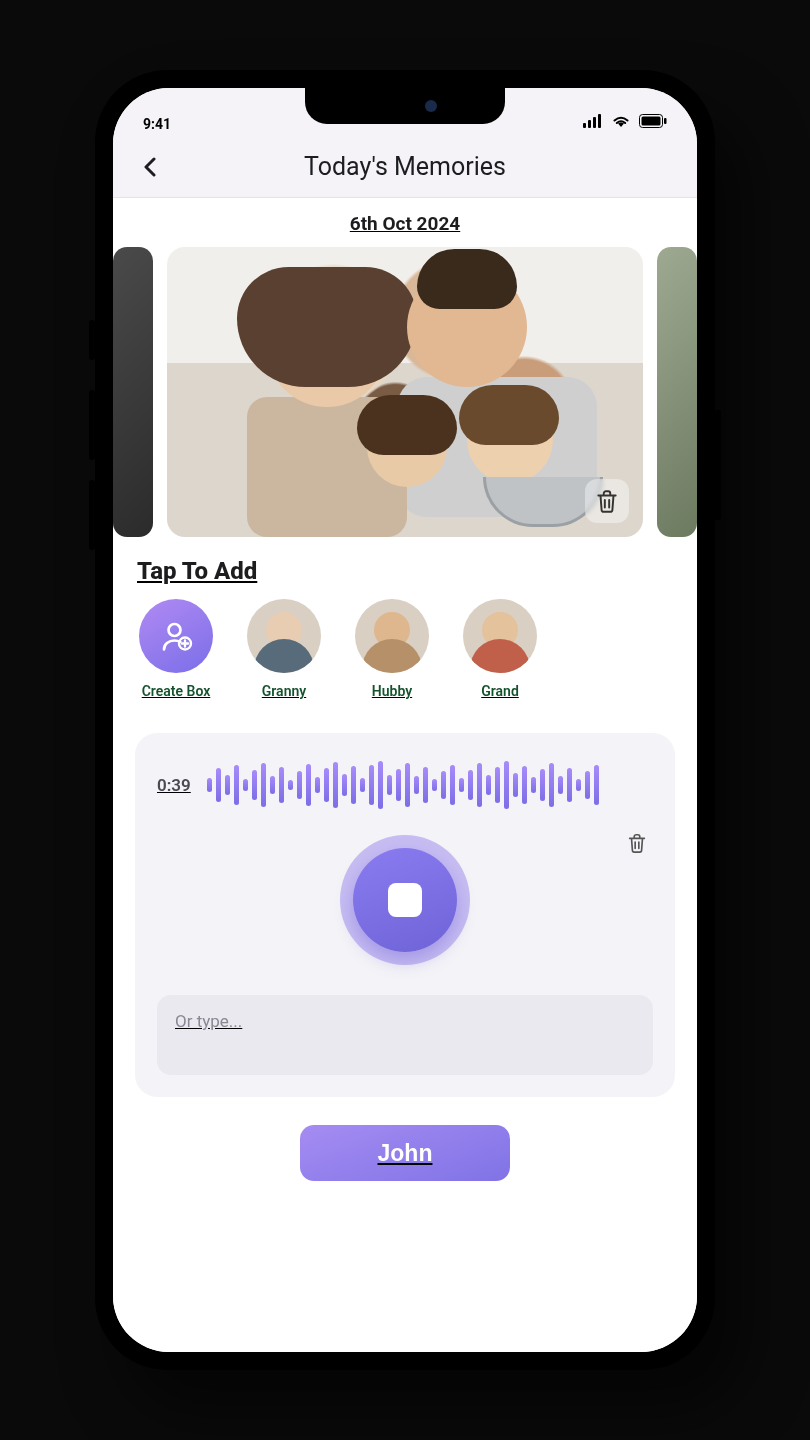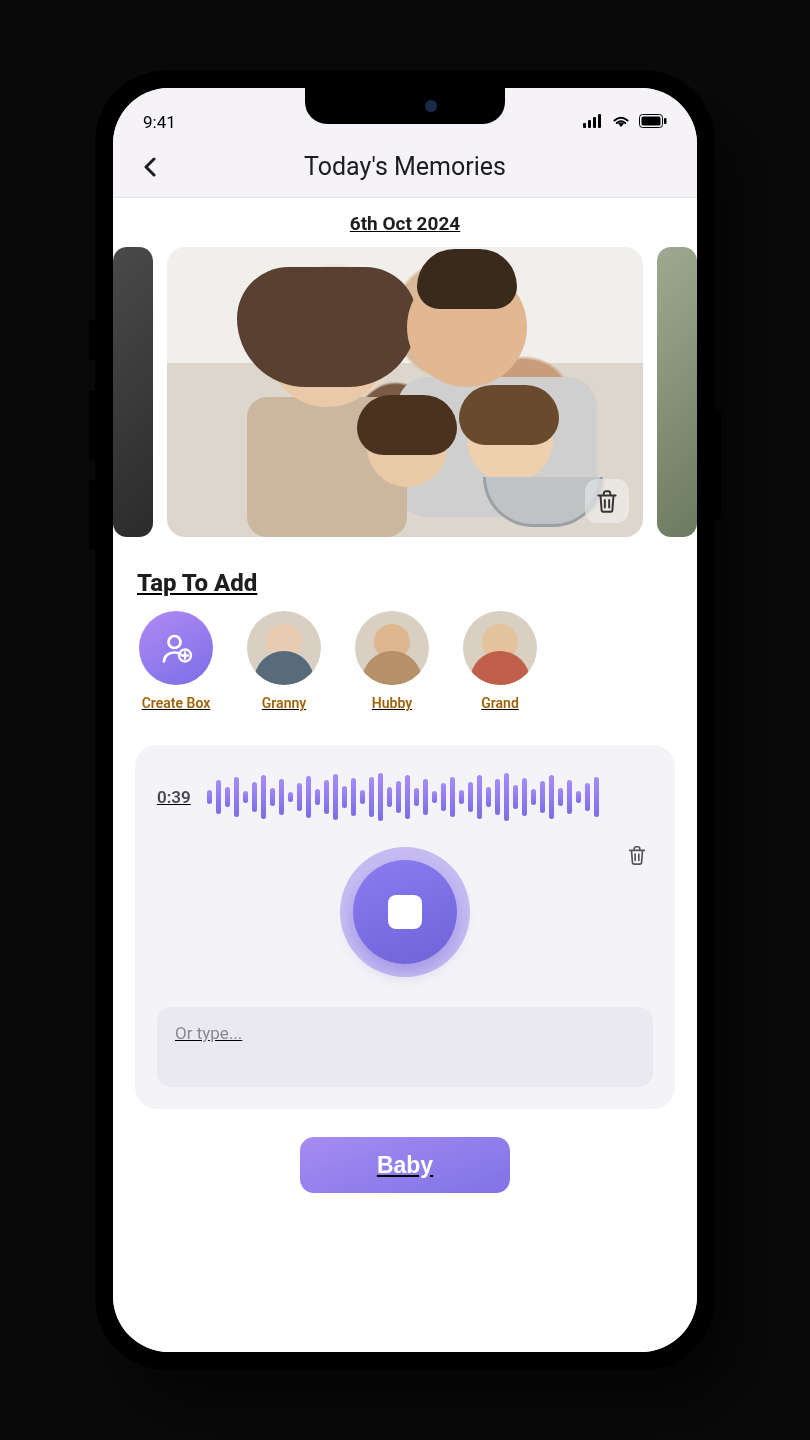--- a/index.html
+++ b/index.html
@@ -61,21 +61,21 @@
 
   
   .status-bar{
     height:48px;
     display:flex;
     align-items:flex-end;
     justify-content:space-between;
     padding:0 30px 4px 30px;
     background:#f5f3f7;
   }
-  .status-time{font-weight:400;font-size:17px;}
+  .status-time{font-weight:700;font-size:14px;}
   .status-icons{display:flex;gap:8px;align-items:center;}
 
   
   .header{
     background:#f5f3f7;
     height:62px;
     border-bottom:1px solid #e5e3ea;
     display:flex;
     align-items:center;
     justify-content:center;
@@ -126,21 +126,21 @@
   .dad-shirt{position:absolute;left:230px;top:130px;width:200px;height:140px;background:#cfcfcf;border-radius:30px;}
   .bowl{position:absolute;right:40px;bottom:10px;width:120px;height:50px;border-radius:0 0 60px 60px;background:#bfc3c6;border:3px solid #9aa0a4;border-top:none;}
 
   .car-trash{
     position:absolute;right:14px;bottom:14px;width:44px;height:44px;border-radius:12px;
     background:rgba(255,255,255,.4);backdrop-filter:blur(2px);
     display:flex;align-items:center;justify-content:center;color:#333;cursor:pointer;
   }
 
   
-  .section-title{font-size:24px;font-weight:800;color:#1d1d1f;padding:20px 24px 14px;margin-top:12px;}
+  .section-title{font-size:24px;font-weight:800;color:#1d1d1f;padding:20px 24px 14px;}
   .boxes{display:flex;gap:26px;padding:0 22px;align-items:flex-start;}
   .box-col{display:flex;flex-direction:column;align-items:center;gap:10px;width:82px;}
   .avatar{
     width:74px;height:74px;border-radius:50%;overflow:hidden;
     display:flex;align-items:center;justify-content:center;cursor:pointer;
   }
   .avatar.create{
     background:linear-gradient(150deg,#b18af3,#7a6ee8);
     color:#fff;
   }
@@ -150,21 +150,21 @@
   .mini-body{position:absolute;bottom:0;width:60px;height:34px;border-radius:30px 30px 0 0;}
   .avatar.photo{position:relative;}
   .avatar.baby .mini-body{background:#caa98b;}
   .avatar.granny .mini-body{background:#586b7a;}
   .avatar.granny .mini-head{background:#e8cdb2;}
   .avatar.granny::before{content:"";position:absolute;top:8px;width:42px;height:26px;border-radius:22px 22px 14px 14px;background:#d9cfc5;}
   .avatar.hubby .mini-body{background:#b59068;}
   .avatar.hubby .mini-head{background:#dfb78e;}
   .avatar.grand .mini-body{background:#c0604a;}
   .avatar.grand .mini-head{background:#e4c29c;}
-  .box-label{font-size:14px;font-weight:600;color:#a16207;white-space:nowrap;}
+  .box-label{font-size:14px;font-weight:600;color:#14532d;white-space:nowrap;}
 
   
   .rec-card{
     margin:34px 22px 0;background:#f4f3f7;border-radius:22px;
     padding:26px 22px 22px;position:relative;
   }
   .wave-row{display:flex;align-items:center;gap:16px;}
   .rec-time{font-size:17px;color:#4a4a52;font-weight:600;}
   .wave{flex:1;height:52px;display:flex;align-items:center;gap:4px;}
   .wave span{
@@ -373,16 +373,16 @@
             <div class="rec-inner">
               <div class="rec-stop"></div>
             </div>
           </div>
         </div>
         <div class="type-field">
           <span>Or type...</span>
         </div>
       </div>
 
-      <button class="save-btn">Baby</button>
+      <button class="save-btn">John</button>
     </div>
   </div>
 </div>
 
 </body></html>

